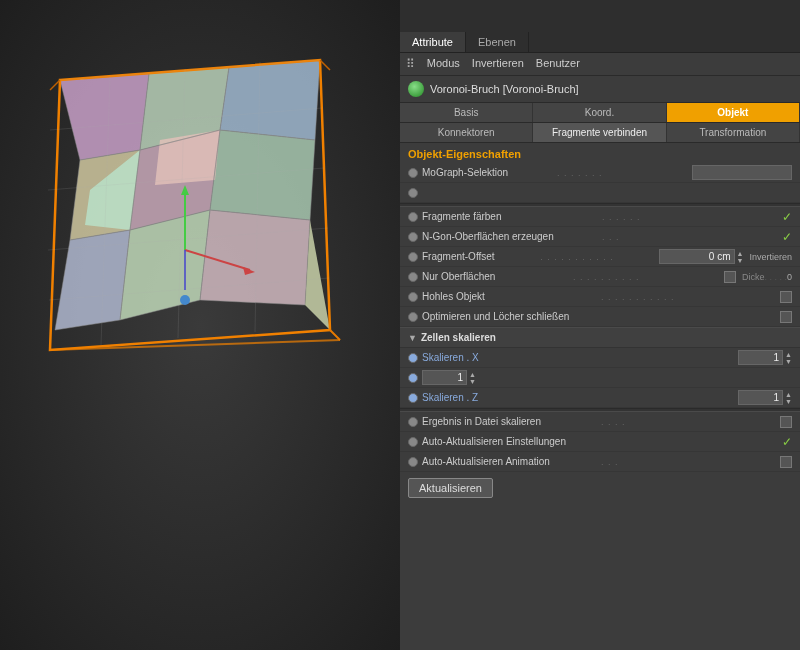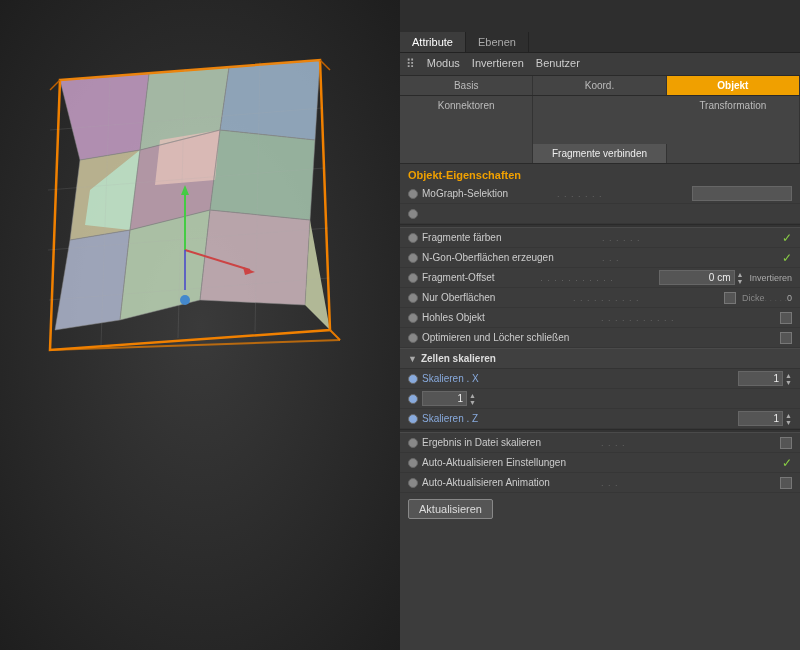--- a/index.html
+++ b/index.html
@@ -127,21 +127,20 @@
 
     .subtab.active {
       background: #f0a000;
       color: #fff;
       font-weight: bold;
     }
 
     .subtab.active-light {
       background: #555;
       color: #eee;
-      margin-top: 48px;
     }
 
     
     .section-title {
       padding: 5px 8px 3px;
       font-weight: bold;
       color: #f0a000;
       font-size: 11px;
       background: #3c3c3c;
     }
@@ -374,20 +373,24 @@
   </div>
 
   <div id="menu-bar">
 
     <span style="color:#aaa; font-size:12px;">⠿</span>
     <span class="menu-item">Modus</span>
     <span class="menu-item">Invertieren</span>
     <span class="menu-item">Benutzer</span>
   </div>
 
+  <div id="obj-header">
+    <div class="obj-icon"></div>
+    <span>Voronoi-Bruch [Voronoi-Bruch]</span>
+  </div>
 
   <div class="subtab-row">
     <div class="subtab">Basis</div>
     <div class="subtab">Koord.</div>
     <div class="subtab active">Objekt</div>
   </div>
 
   <div class="subtab-row">
     <div class="subtab">Konnektoren</div>
     <div class="subtab active-light" style="background:#555; color:#eee;">Fragmente verbinden</div>

